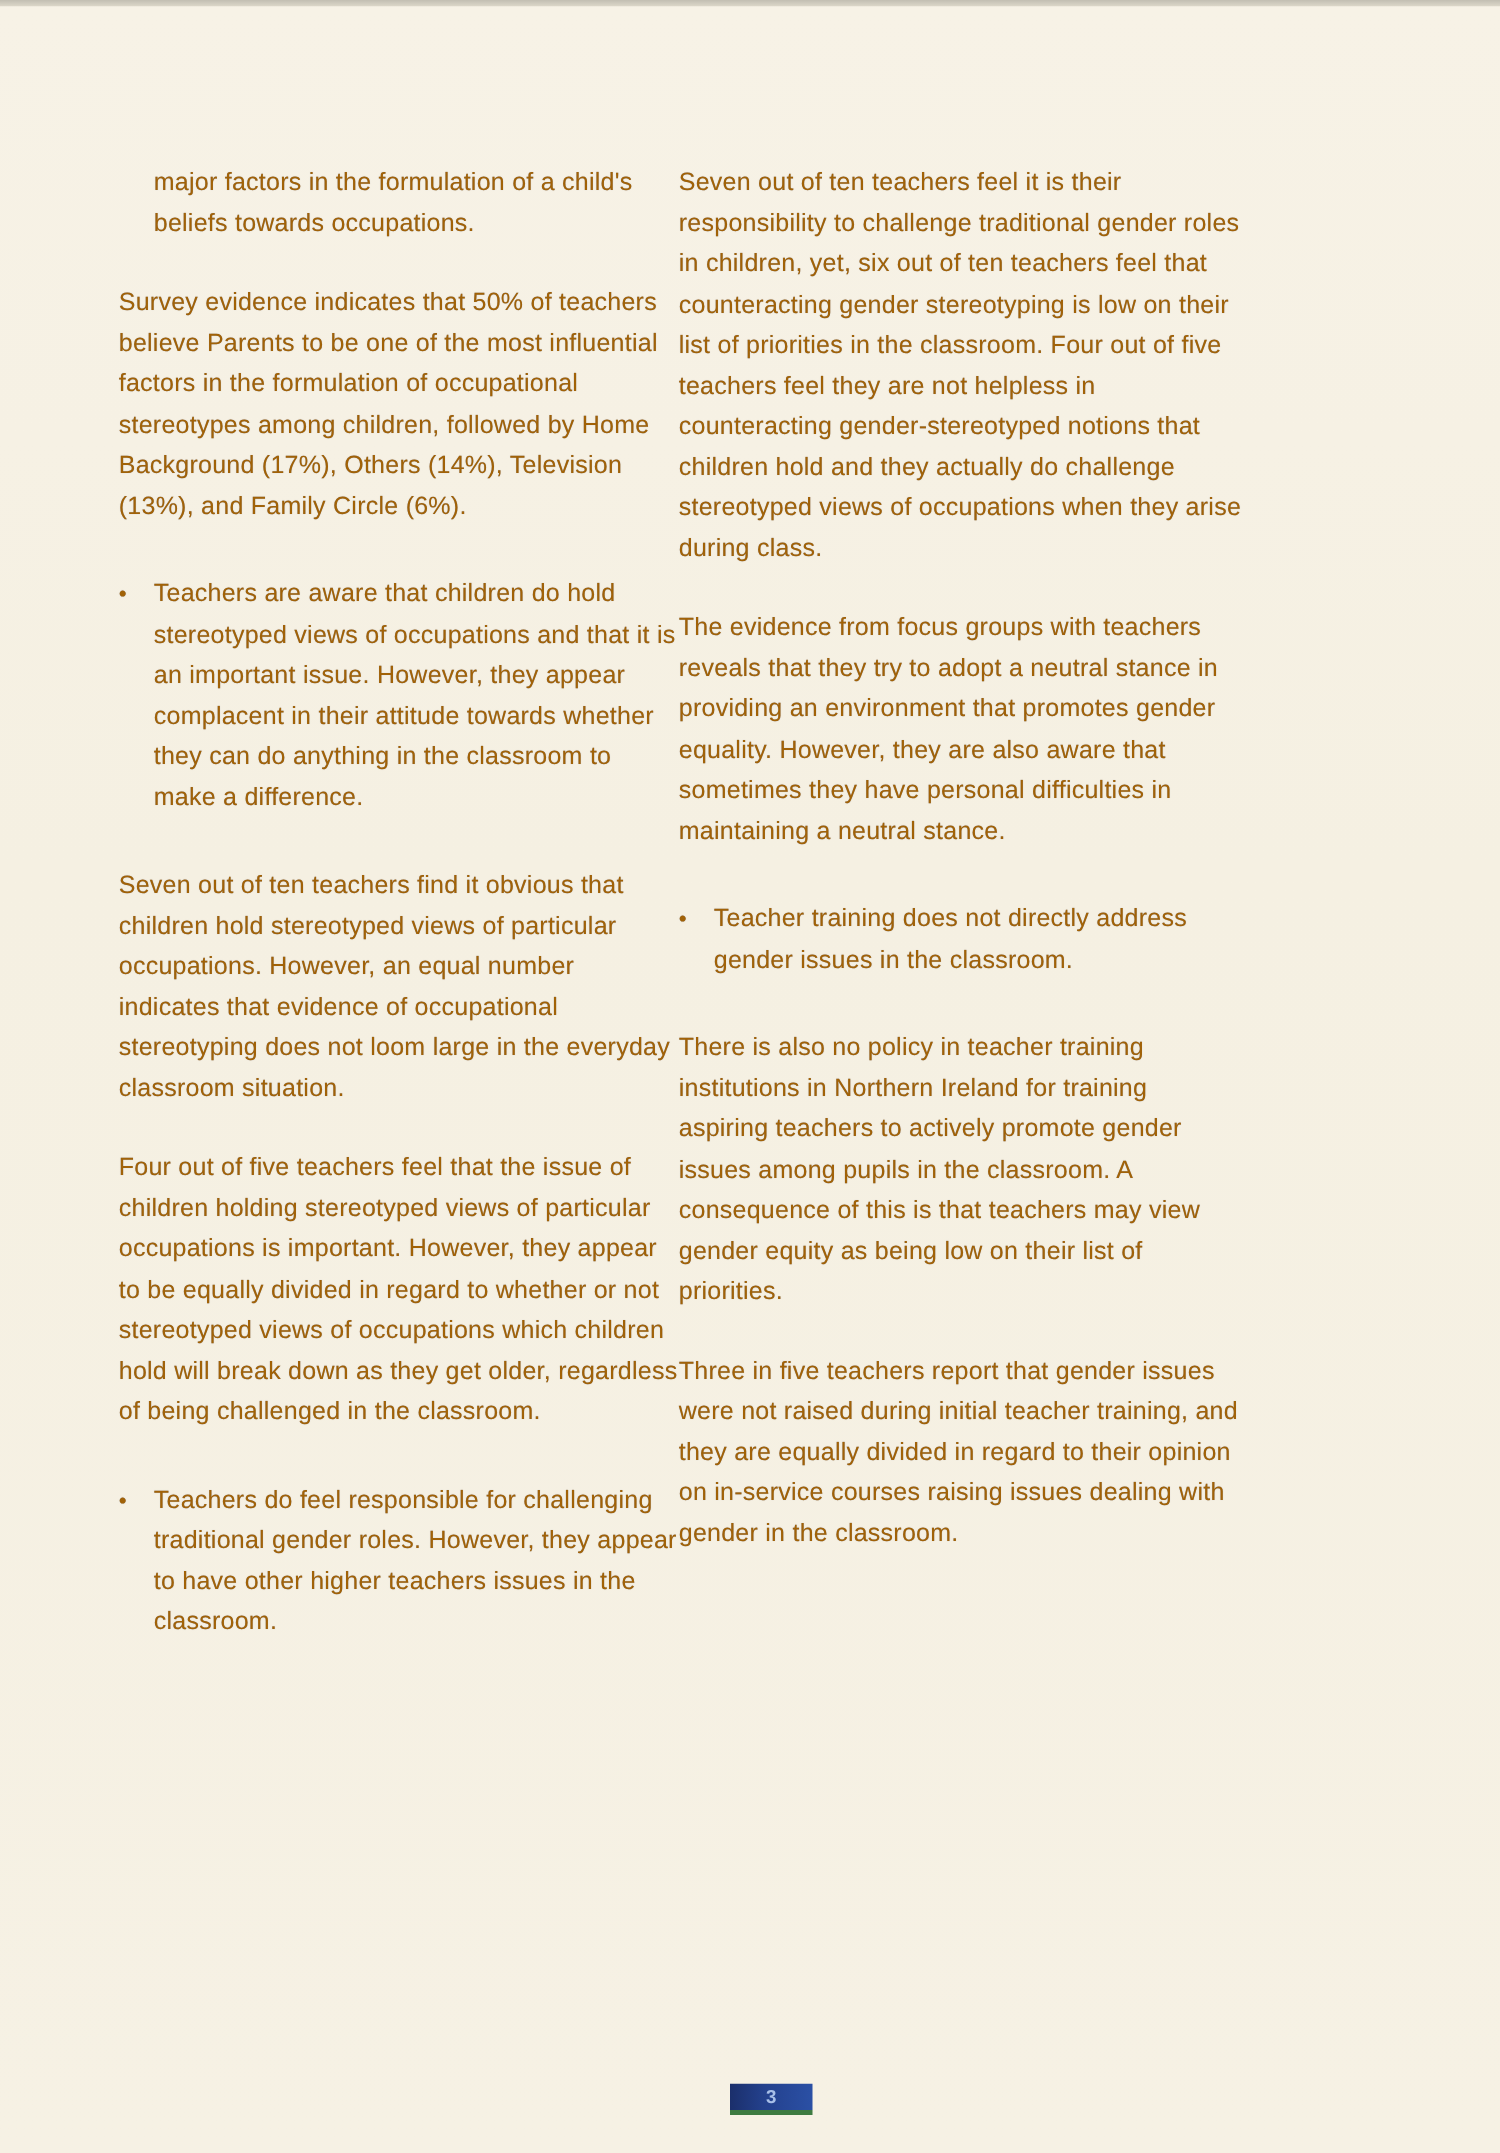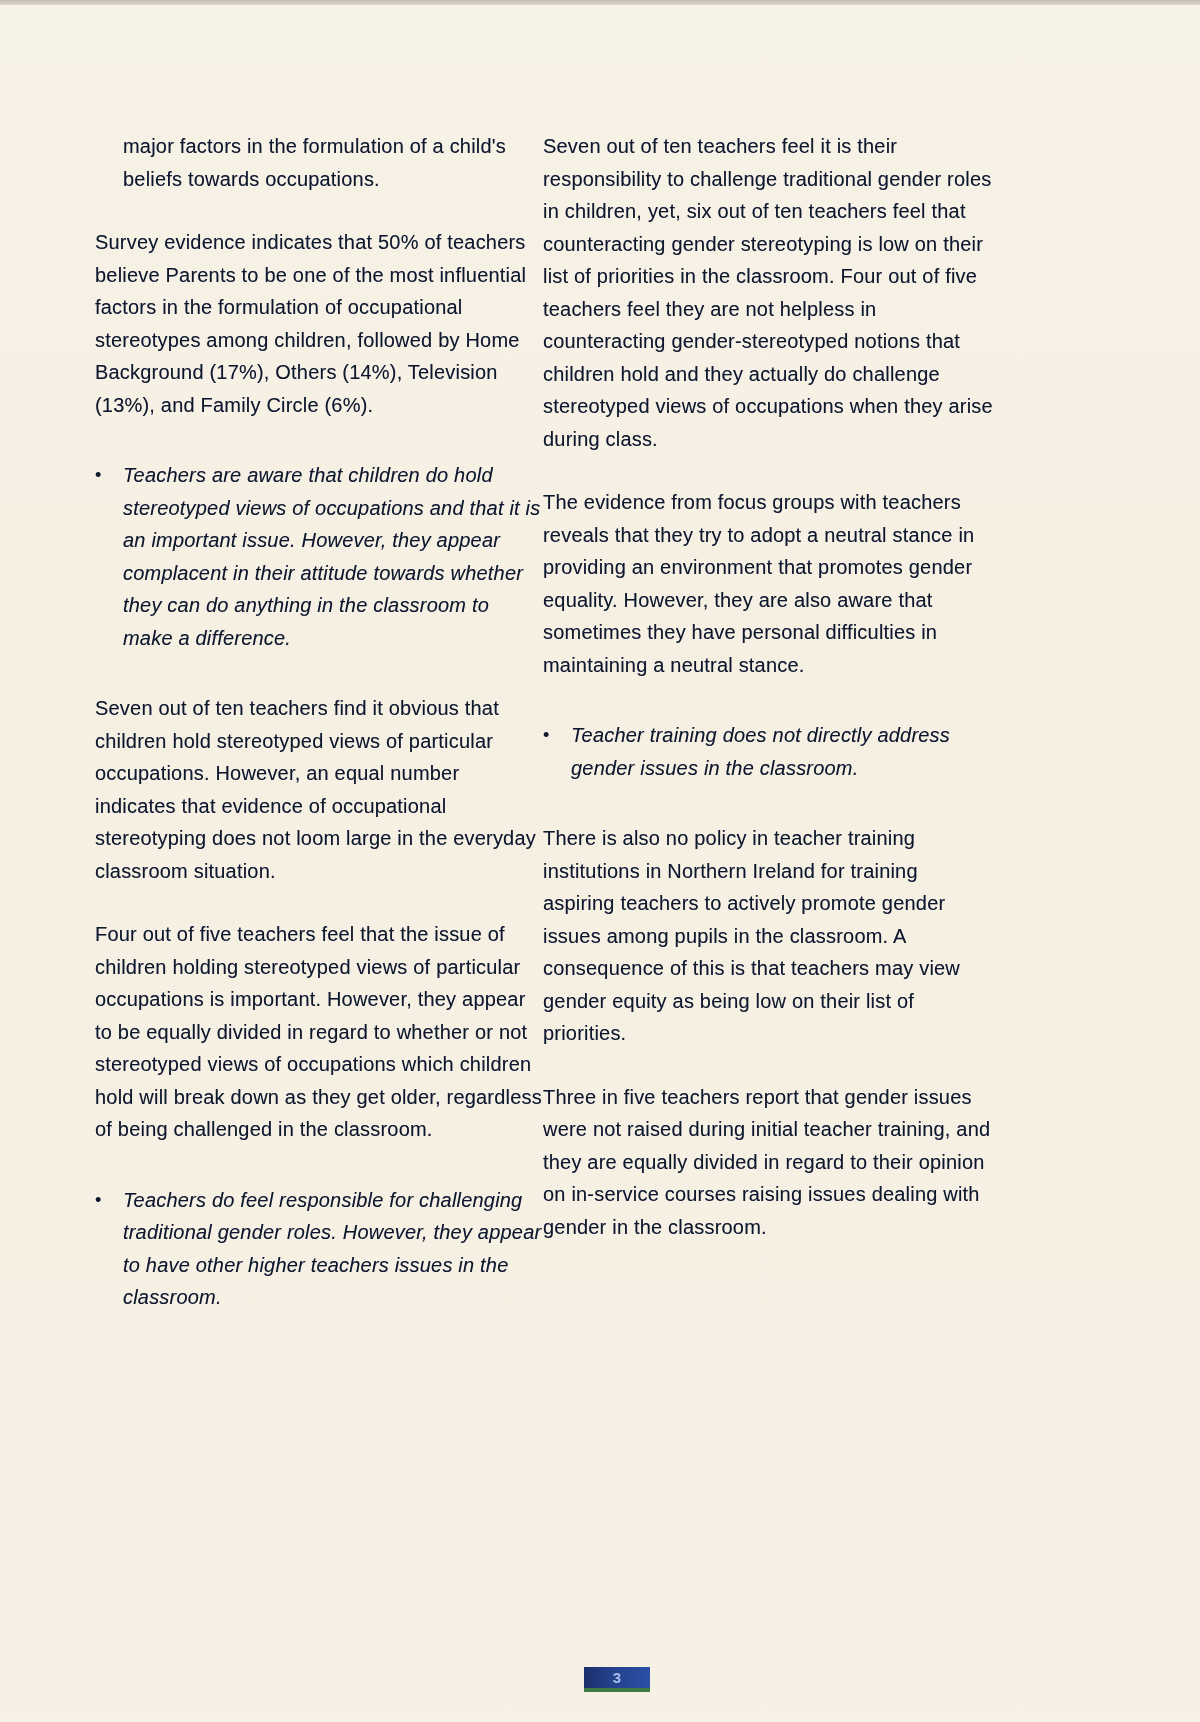--- a/index.html
+++ b/index.html
@@ -31,21 +31,21 @@
   }
   .columns {
     position: absolute;
     top: 130px;
     left: 95px;
     width: 1010px;
     display: flex;
   }
   .col {
     width: 448px;
-    color: #0f172a;
+    color: #a16207;
     font-size: 20px;
     line-height: 32.5px;
     letter-spacing: 0.2px;
     text-shadow: 0 0 0.6px rgba(92,109,166,0.55);
   }
   .col-left { margin-right: 0; }
   .col-right { width: 450px; }
   .para {
     margin: 0 0 31px 0;
   }
@@ -57,21 +57,20 @@
     margin-top: 38px;
     margin-bottom: 38px;
   }
   .para.bullet .dot {
     width: 28px;
     flex: 0 0 28px;
     font-size: 18px;
   }
   .para.bullet .btext {
     flex: 1;
-    font-style: italic;
   }
   .footer-pagebox {
     position: absolute;
     left: 584px;
     top: 1667px;
     width: 66px;
     height: 25px;
     background: linear-gradient(90deg, #1b2f6b 0%, #23408c 40%, #2b50a5 100%);
     border-bottom: 4px solid #3e7b41;
     box-sizing: border-box;

